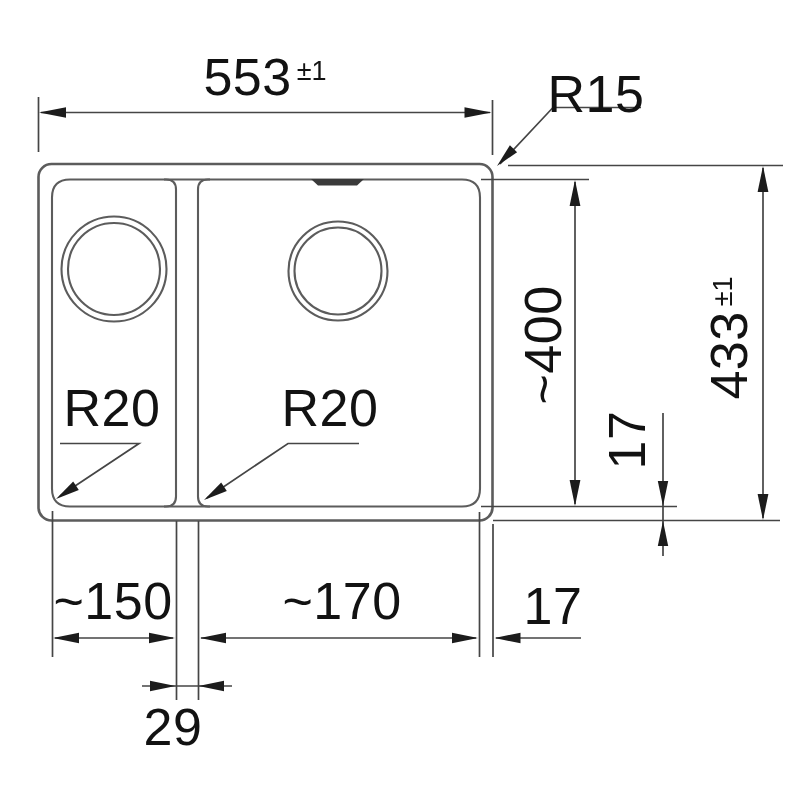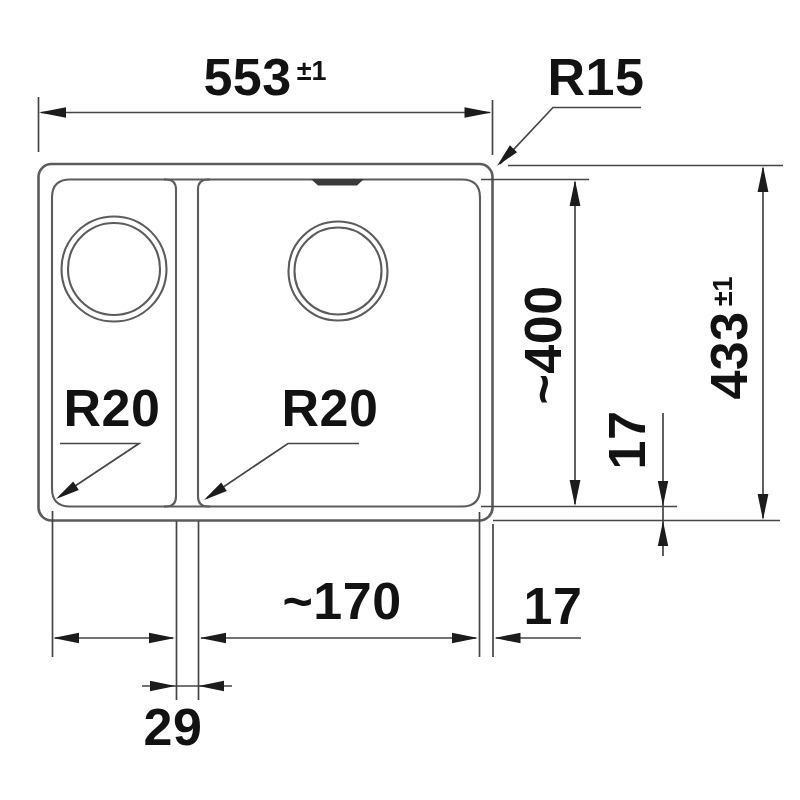--- a/index.html
+++ b/index.html
@@ -1,18 +1,18 @@
 <!DOCTYPE html>
 <html><head>
 <meta charset="utf-8">
 <style>
   html,body { margin:0; padding:0; background:#ffffff; }
   .canvas {
     position:relative; width:800px; height:800px; background:#ffffff;
-    font-family:"Liberation Sans", sans-serif; overflow:hidden;font-weight:bold;
+    font-family:"Liberation Sans", sans-serif; overflow:hidden;
   }
   .canvas svg { position:absolute; left:0; top:0; }
   .lbl {
     position:absolute; font-size:52px; line-height:1; color:#121212;
     white-space:nowrap; transform:translate(-50%,-50%); letter-spacing:0.5px;
   }
   .lbl.rot { transform:translate(-50%,-50%) rotate(-90deg); }
   .tol { font-size:27px; vertical-align:15px; margin-left:5px; letter-spacing:0; }
 </style>
 </head>
@@ -83,32 +83,33 @@
       <polygon points="175.5,686 150,680.8 150,691.2"></polygon>
       <polygon points="198.5,686 224,680.8 224,691.2"></polygon>
       <polygon points="497,166 509.9,145.2 517.1,152.2"></polygon>
       <polygon points="56,499 73.2,481.6 78.8,489.9"></polygon>
       <polygon points="204,500 221.2,482.5 226.8,490.9"></polygon>
     </g>
   </svg>
 
   <div class="lbl" style="left:265px; top:77px;"><span>553</span><sup class="tol">±1</sup></div>
 
-  <div class="lbl" style="left:596px; top:77px;">R15</div>
+  <div class="lbl" style="left:596px; top:94px;">R15</div>
 
   <div class="lbl rot" style="left:543px; top:345px;">~400</div>
 
   <div class="lbl rot" style="left:729px; top:338px;"><span>433</span><sup class="tol">±1</sup></div>
 
   <div class="lbl rot" style="left:627px; top:440px;">17</div>
 
   <div class="lbl" style="left:112px; top:408px;">R20</div>
 
   <div class="lbl" style="left:330px; top:408px;">R20</div>
 
+  <div class="lbl" style="left:113px; top:601px;">~150</div>
 
   <div class="lbl" style="left:342px; top:601px;">~170</div>
 
   <div class="lbl" style="left:553px; top:606px;">17</div>
 
   <div class="lbl" style="left:173px; top:727px;">29</div>
 
 </div>
 
 </body></html>

